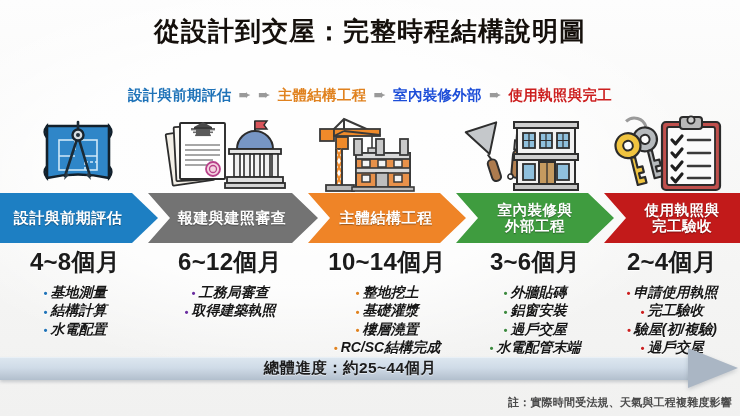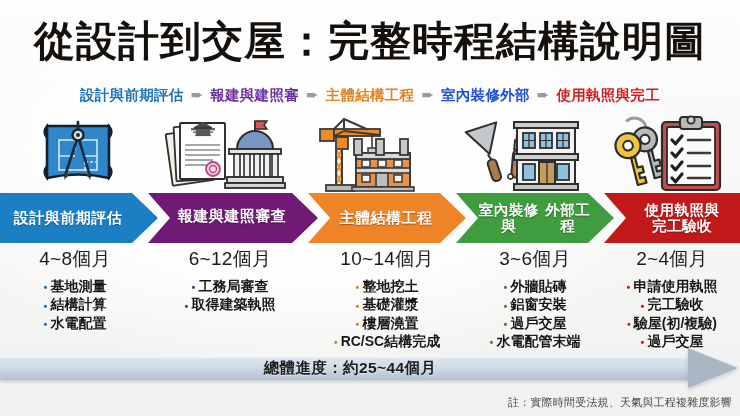--- a/index.html
+++ b/index.html
@@ -19,21 +19,21 @@
   .bp{position:absolute;left:0;top:0;width:740px;height:416px;pointer-events:none;}
   .bp-fade{
     position:absolute;left:0;top:0;width:740px;height:416px;
     background:
       radial-gradient(ellipse 520px 260px at 300px 170px, rgba(255,255,255,.92) 0%, rgba(255,255,255,.80) 45%, rgba(255,255,255,0) 78%),
       linear-gradient(180deg,#fdfdfd 0%,#f6f6f5 55%,#f1f1f0 100%);
   }
   
   .title{
     position:absolute;left:0;top:14px;width:740px;text-align:center;
-    font-size:41px;font-weight:bold;color:#15100c;letter-spacing:1px;
+    font-size:26px;font-weight:bold;color:#15100c;letter-spacing:1px;
     text-shadow:0 1px 0 rgba(255,255,255,.9);
     white-space:nowrap;
   }
   
   .chipnav{
     position:absolute;left:0;top:84px;width:740px;height:22px;
     display:flex;align-items:center;justify-content:center;gap:7px;
     font-size:14.5px;font-weight:bold;white-space:nowrap;
   }
   .chip{letter-spacing:.3px;text-shadow:0 1px 1px rgba(255,255,255,.85);}
@@ -51,29 +51,30 @@
     text-align:center;letter-spacing:.5px;
     text-shadow:0 1px 1px rgba(0,0,0,.35);
     box-sizing:border-box;
   }
   .banner.two-line{font-size:14.5px;line-height:1.12;}
   .banner span{display:block;}
   
   .cols{position:absolute;left:0;top:246px;width:740px;height:105px;}
   .col{position:absolute;top:0;text-align:center;}
   .dur{
-    font-size:19px;font-weight:normal;color:#1b1b1b;letter-spacing:.3px;
+    font-size:24px;font-weight:bold;color:#1b1b1b;letter-spacing:.3px;
     margin:0 0 5px 0;white-space:nowrap;
     text-shadow:0 1px 0 rgba(255,255,255,.9);
   }
   .bullets{list-style:none;margin:0;padding:0;}
   .bullets li{
     font-size:14px;font-weight:bold;color:#171717;
     line-height:1.32;white-space:nowrap;
     text-shadow:0 1px 0 rgba(255,255,255,.9);
+    font-style:italic;
   }
   .bullets li .dot{font-size:11px;margin-right:3px;vertical-align:middle;}
   
   .totalwrap{position:absolute;left:0;top:353px;width:740px;height:34px;}
   .totalbar{
     position:absolute;left:0;top:4px;width:700px;height:22px;
     background:linear-gradient(180deg,#dce6ef 0%,#cfdbe7 45%,#c2cedb 70%,#b2bfcd 100%);
     border-top:1px solid #e9f0f6;
     box-shadow:0 2px 3px rgba(90,100,115,.28);
   }
@@ -86,21 +87,21 @@
   }
   .totaltext{
     position:absolute;left:0;top:4px;width:700px;height:22px;
     display:flex;align-items:center;justify-content:center;
     font-size:15.5px;font-weight:bold;color:#1c1c1c;letter-spacing:.4px;
     text-shadow:0 1px 0 rgba(255,255,255,.55);
   }
   
   .footnote{
     position:absolute;right:8px;bottom:6px;
-    font-size:11px;font-weight:normal;color:#4a4a4a;letter-spacing:.2px;
+    font-size:11px;font-weight:bold;color:#4a4a4a;letter-spacing:.2px;
     white-space:nowrap;
   }
 </style>
 </head>
 <body>
 
 <div id="stage">
 
   <svg class="bp" viewBox="0 0 740 416" preserveAspectRatio="none">
     <rect x="0" y="0" width="740" height="416" fill="#fdfdfd"></rect>
@@ -151,21 +152,20 @@
       <path d="M0 250 L160 250"></path>
     </g>
   </svg>
   <div class="bp-fade"></div>
 
   <div class="title">從設計到交屋：完整時程結構說明圖</div>
 
   <div class="chipnav">
     <span class="chip" style="color:#1f73b8">設計與前期評估</span>
     <span class="chip-arrow">➨</span>
-    <span class="chip" style="color:#6b2fa0">報建與建照審</span>
     <span class="chip-arrow">➨</span>
     <span class="chip" style="color:#e0821f">主體結構工程</span>
     <span class="chip-arrow">➨</span>
     <span class="chip" style="color:#1d4ed8">室內裝修外部</span>
     <span class="chip-arrow">➨</span>
     <span class="chip" style="color:#cc1f1f">使用執照與完工</span>
   </div>
 
   <div class="iconrow">
 
@@ -343,27 +343,27 @@
           </g>
         </g>
       </svg>
     </div>
   </div>
 
   <div class="banners">
     <div class="banner" style="left:0px;width:158px;background:#1d7fc3;clip-path:polygon(0 0, 132px 0, 158px 50%, 132px 100%, 0 100%);padding-right:22px;">
       <span>設計與前期評估</span>
     </div>
-    <div class="banner" style="left:148px;width:170px;background:#701a75;clip-path:polygon(0 0, 144px 0, 170px 50%, 144px 100%, 0 100%, 22px 50%);padding-left:20px;padding-right:22px;font-family:Liberation Mono, monospace;">
+    <div class="banner" style="left:148px;width:170px;background:#737373;clip-path:polygon(0 0, 144px 0, 170px 50%, 144px 100%, 0 100%, 22px 50%);padding-left:20px;padding-right:22px;">
       <span>報建與建照審查</span>
     </div>
     <div class="banner" style="left:308px;width:158px;background:#ef8427;clip-path:polygon(0 0, 132px 0, 158px 50%, 132px 100%, 0 100%, 22px 50%);padding-left:20px;padding-right:22px;">
       <span>主體結構工程</span>
     </div>
-    <div class="banner two-line" style="left:456px;width:158px;background:#3f9c3f;clip-path:polygon(0 0, 132px 0, 158px 50%, 132px 100%, 0 100%, 22px 50%);padding-left:20px;padding-right:20px;">
+    <div class="banner two-line" style="left:456px;width:158px;background:#3f9c3f;clip-path:polygon(0 0, 132px 0, 158px 50%, 132px 100%, 0 100%, 22px 50%);padding-left:20px;padding-right:20px;flex-direction:column;">
       <span>室內裝修與</span>
       <span>外部工程</span>
     </div>
     <div class="banner two-line" style="left:604px;width:136px;background:#c21a1a;clip-path:polygon(0 0, 136px 0, 136px 100%, 0 100%, 22px 50%);padding-left:20px;flex-direction:column;text-align:right;">
       <span>使用執照與</span>
       <span>完工驗收</span>
     </div>
   </div>
 
   <div class="cols">

